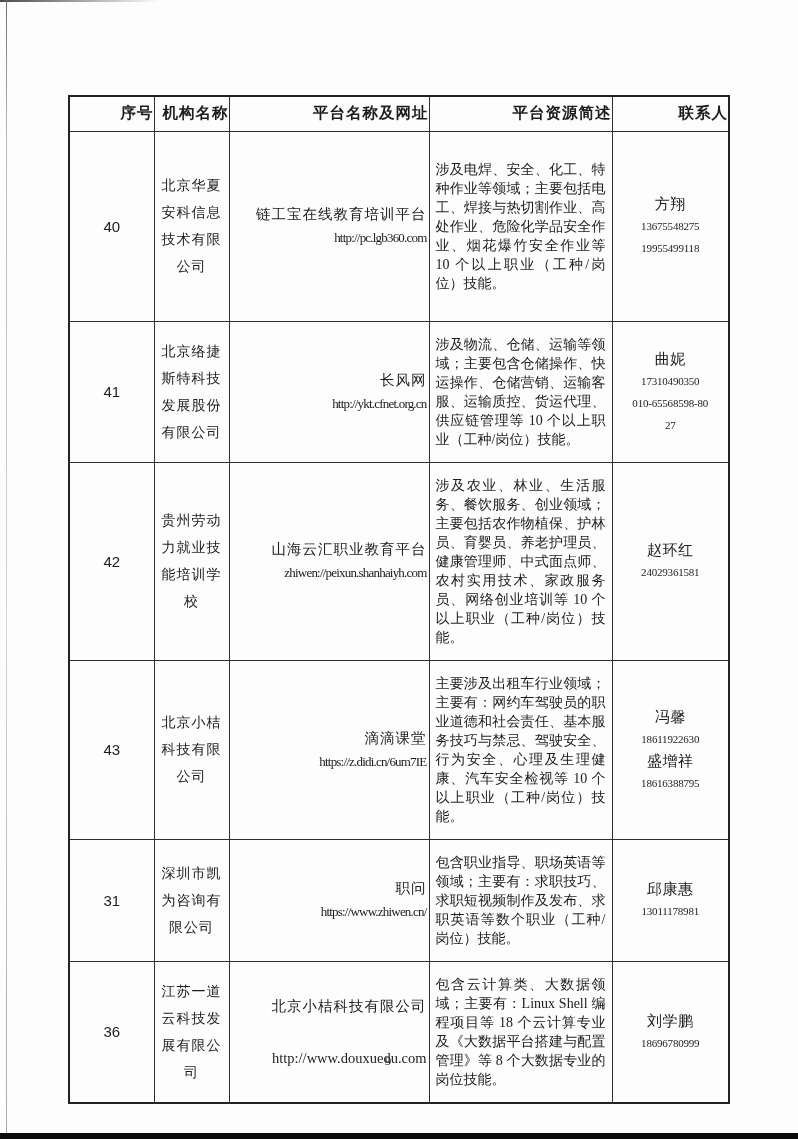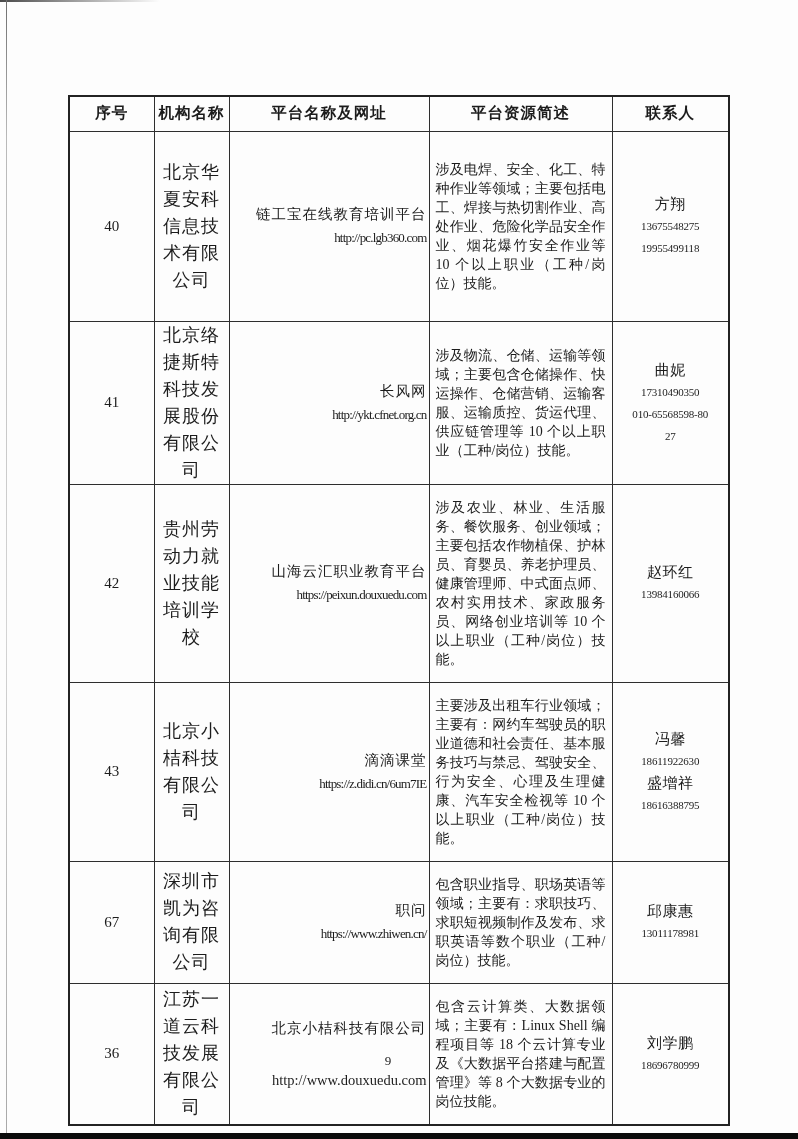--- a/index.html
+++ b/index.html
@@ -32,37 +32,37 @@
     table-layout:fixed;
     border:2px solid #232323;
   }
   td,th{
     border:1.5px solid #2e2e2e;
     vertical-align:middle;
     overflow:hidden;
   }
   th{
     font-size:15.5px;font-weight:600;
-    text-align:center;
+    text-align:right;
     padding:2px 0;
     letter-spacing:1px;
   }
   tr.hdr{height:35px;}
   tr.r40{height:190px;}
   tr.r41{height:137px;}
   tr.r42{height:166px;}
   tr.r43{height:158px;}
   tr.r44{height:120px;}
   tr.r45{height:125px;}
   td.seq{
     text-align:center;font-size:15px;
-    font-family:Liberation Serif, serif;
+    font-family:Liberation Sans, sans-serif;
   }
   td.org{
-    text-align:center;font-size:18px;
+    text-align:center;font-size:14px;
     padding:0 5px;line-height:27px;
     letter-spacing:1px;
   }
   td.platform{text-align:right;padding:0 2px;}
   .pname{font-size:14.5px;line-height:24px;letter-spacing:1px;}
   .url{
     font-family:Liberation Serif, serif;
     font-size:13px;letter-spacing:-0.8px;line-height:24px;
     white-space:nowrap;
   }
@@ -144,47 +144,47 @@
       <div class="c-line c-phone">17310490350</div>
       <div class="c-line c-phone">010-65568598-8027</div>
     </td>
   </tr>
 
   <tr class="r42">
     <td class="seq">42</td>
     <td class="org">贵州劳动力就业技能培训学校</td>
     <td class="platform">
       <div class="pname">山海云汇职业教育平台</div>
-      <div class="url">https://peixun.douxuedu.com</div>
+      <div class="url">zhiwen://peixun.shanhaiyh.com</div>
     </td>
     <td class="desc">涉及农业、林业、生活服务、餐饮服务、创业领域；主要包括农作物植保、护林员、育婴员、养老护理员、健康管理师、中式面点师、农村实用技术、家政服务员、网络创业培训等 10 个以上职业（工种/岗位）技能。</td>
     <td class="contact">
       <div class="c-line">赵环红</div>
-      <div class="c-line c-phone">13984160066</div>
+      <div class="c-line c-phone">24029361581</div>
     </td>
   </tr>
 
   <tr class="r43">
     <td class="seq">43</td>
     <td class="org">北京小桔科技有限公司</td>
     <td class="platform">
       <div class="pname">滴滴课堂</div>
       <div class="url">https://z.didi.cn/6um7IE</div>
     </td>
     <td class="desc">主要涉及出租车行业领域；主要有：网约车驾驶员的职业道德和社会责任、基本服务技巧与禁忌、驾驶安全、行为安全、心理及生理健康、汽车安全检视等 10 个以上职业（工种/岗位）技能。</td>
     <td class="contact">
       <div class="c-line">冯馨</div>
       <div class="c-line c-phone">18611922630</div>
       <div class="c-line">盛增祥</div>
       <div class="c-line c-phone">18616388795</div>
     </td>
   </tr>
 
   <tr class="r44">
-    <td class="seq">67</td>
+    <td class="seq">31</td>
     <td class="org">深圳市凯为咨询有限公司</td>
     <td class="platform">
       <div class="pname">职问</div>
       <div class="url">https://www.zhiwen.cn/</div>
     </td>
     <td class="desc">包含职业指导、职场英语等领域；主要有：求职技巧、求职短视频制作及发布、求职英语等数个职业（工种/岗位）技能。</td>
     <td class="contact">
       <div class="c-line">邱康惠</div>
       <div class="c-line c-phone">13011178981</div>
     </td>

